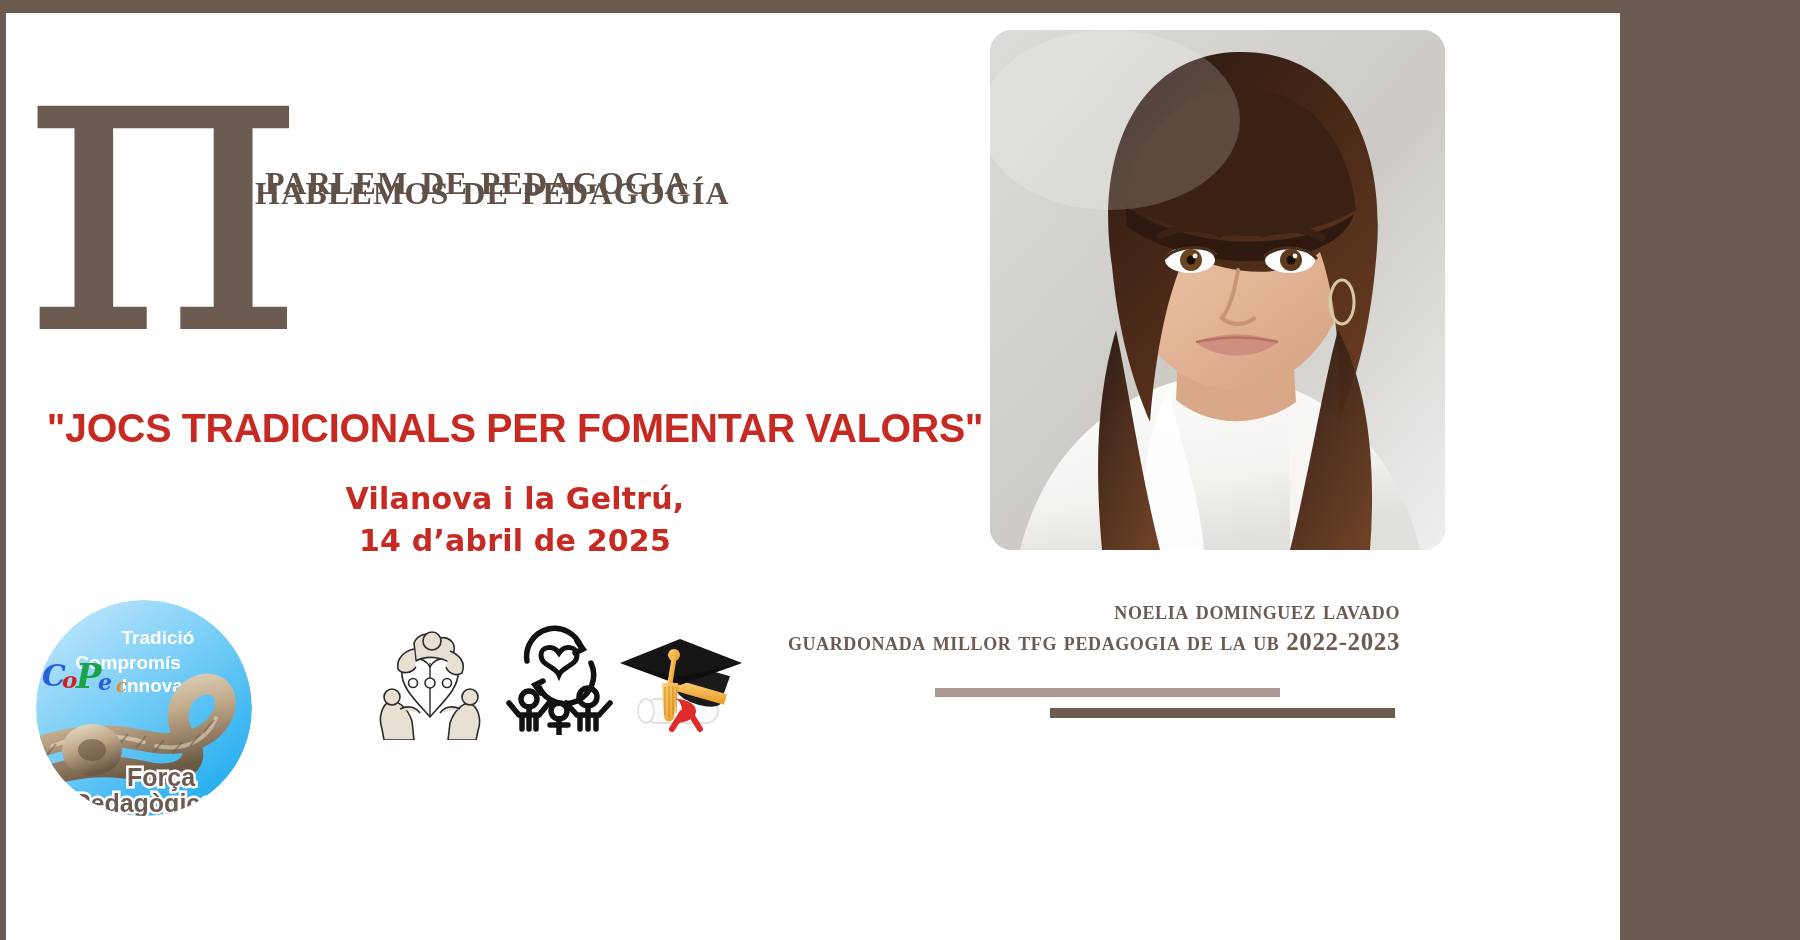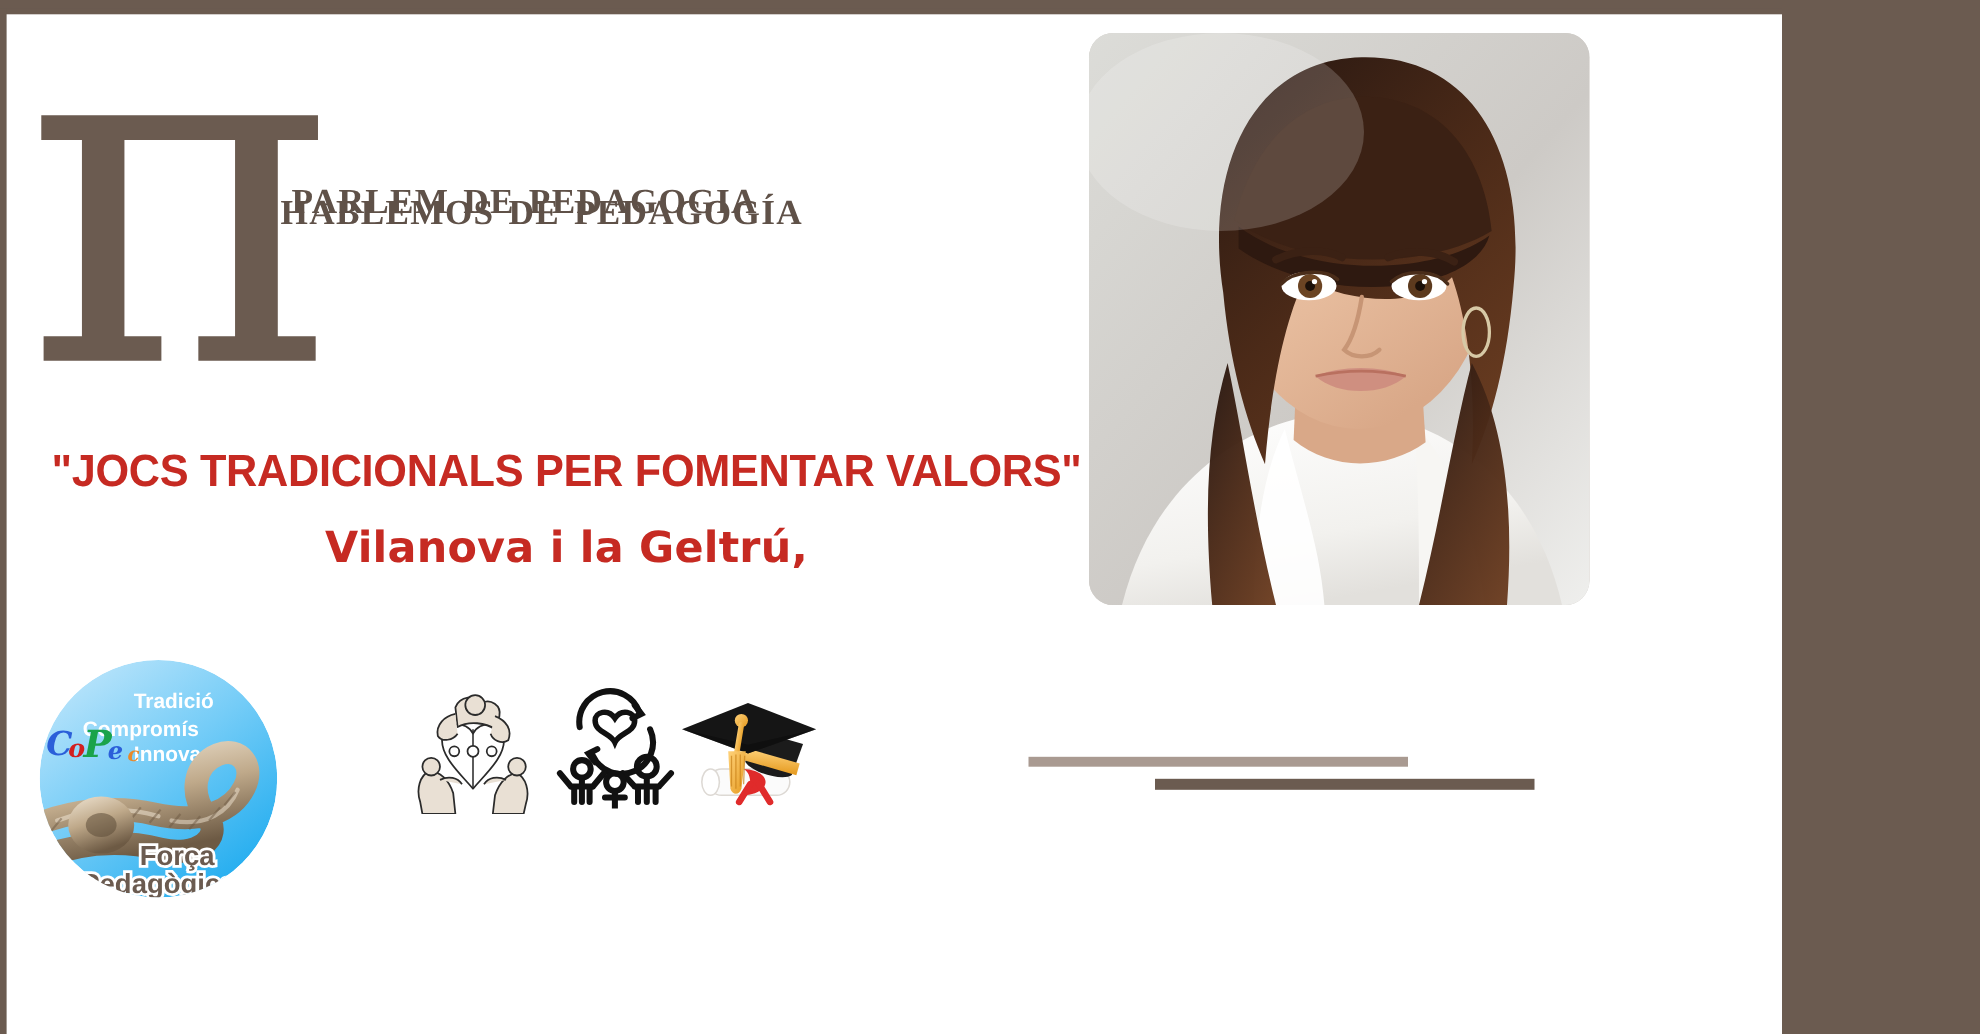--- a/index.html
+++ b/index.html
@@ -66,21 +66,21 @@
     white-space:nowrap;
     transform:scaleX(0.96);
   }
   .place{
     position:absolute;left:0;top:478px;
     width:1030px;
     text-align:center;
     color:#c62a22;
     font-family:"DejaVu Sans", sans-serif;
     font-weight:700;
-    font-size:39px;
+    font-size:30px;
     line-height:42px;
     letter-spacing:0.2px;
   }
   .place div{white-space:nowrap;}
 
   
   .photo{
     position:absolute;left:990px;top:30px;
     width:455px;height:520px;
     border-radius:22px;
@@ -139,20 +139,21 @@
 
   <div class="hdr">
     <div class="hdr-l1">Parlem de Pedagogia</div>
     <div class="hdr-l2">Hablemos de Pedagogía</div>
   </div>
 
   <div class="maintitle">"JOCS TRADICIONALS PER FOMENTAR VALORS"</div>
 
   <div class="place">
     <div>Vilanova i la Geltrú,</div>
+    <div>14 d’abril de 2025</div>
   </div>
 
   <div class="photo">
     <svg viewBox="0 0 455 520" xmlns="http://www.w3.org/2000/svg">
       <defs>
         <linearGradient id="bg" x1="0" y1="0" x2="1" y2="1">
           <stop offset="0%" stop-color="#dcdcd8"></stop>
           <stop offset="55%" stop-color="#cdcac6"></stop>
           <stop offset="100%" stop-color="#efefed"></stop>
         </linearGradient>
@@ -212,20 +213,24 @@
 
       <ellipse cx="352" cy="272" rx="12" ry="22" fill="none" stroke="#d7c9a6" stroke-width="3"></ellipse>
 
       <path d="M348 300 C380 360 386 440 380 520 L300 520 C320 440 332 360 348 300 Z" fill="url(#hairg)" opacity="0.97"></path>
       <path d="M126 300 C108 360 104 430 112 520 L170 520 C150 440 140 366 126 300 Z" fill="url(#hairg)" opacity="0.97"></path>
 
       <ellipse cx="120" cy="90" rx="130" ry="90" fill="#ffffff" opacity="0.18"></ellipse>
     </svg>
   </div>
 
+  <div class="credit">
+    <div>Noelia Dominguez Lavado</div>
+    <div>Guardonada millor TFG Pedagogia de la UB 2022-2023</div>
+  </div>
 
   <div class="bar1"></div>
   <div class="bar2"></div>
 
   <div class="logo">
     <svg viewBox="0 0 216 216" xmlns="http://www.w3.org/2000/svg">
       <defs>
         <linearGradient id="lg" x1="0.15" y1="0" x2="0.9" y2="1">
           <stop offset="0%" stop-color="#bfe6fb"></stop>
           <stop offset="45%" stop-color="#74ccf7"></stop>

